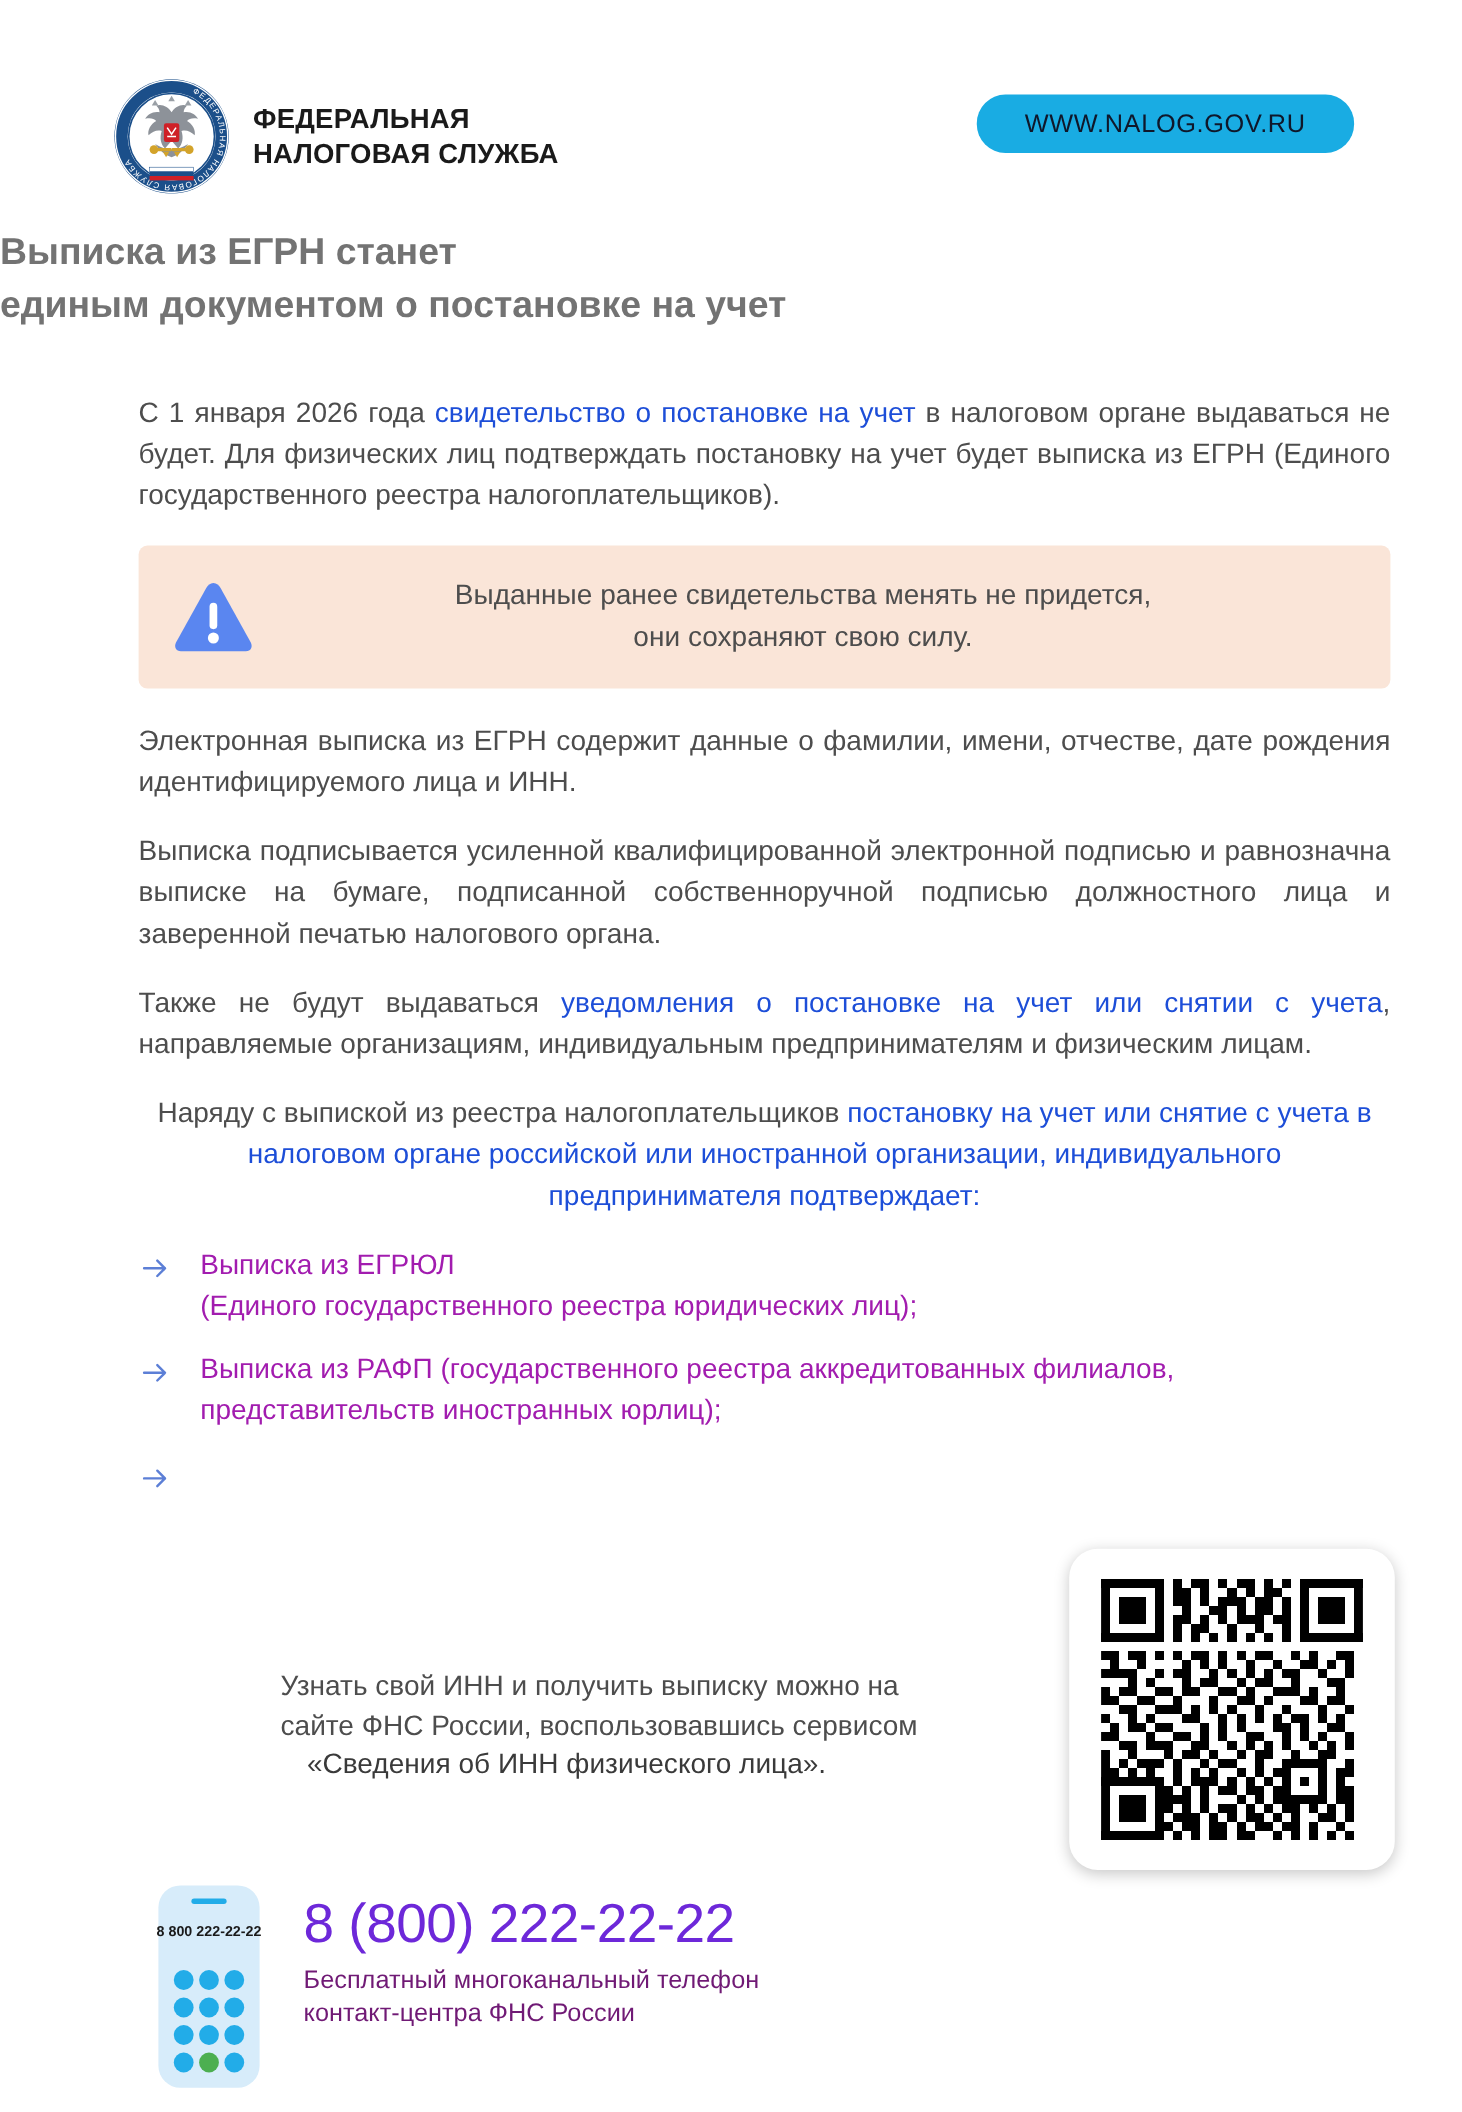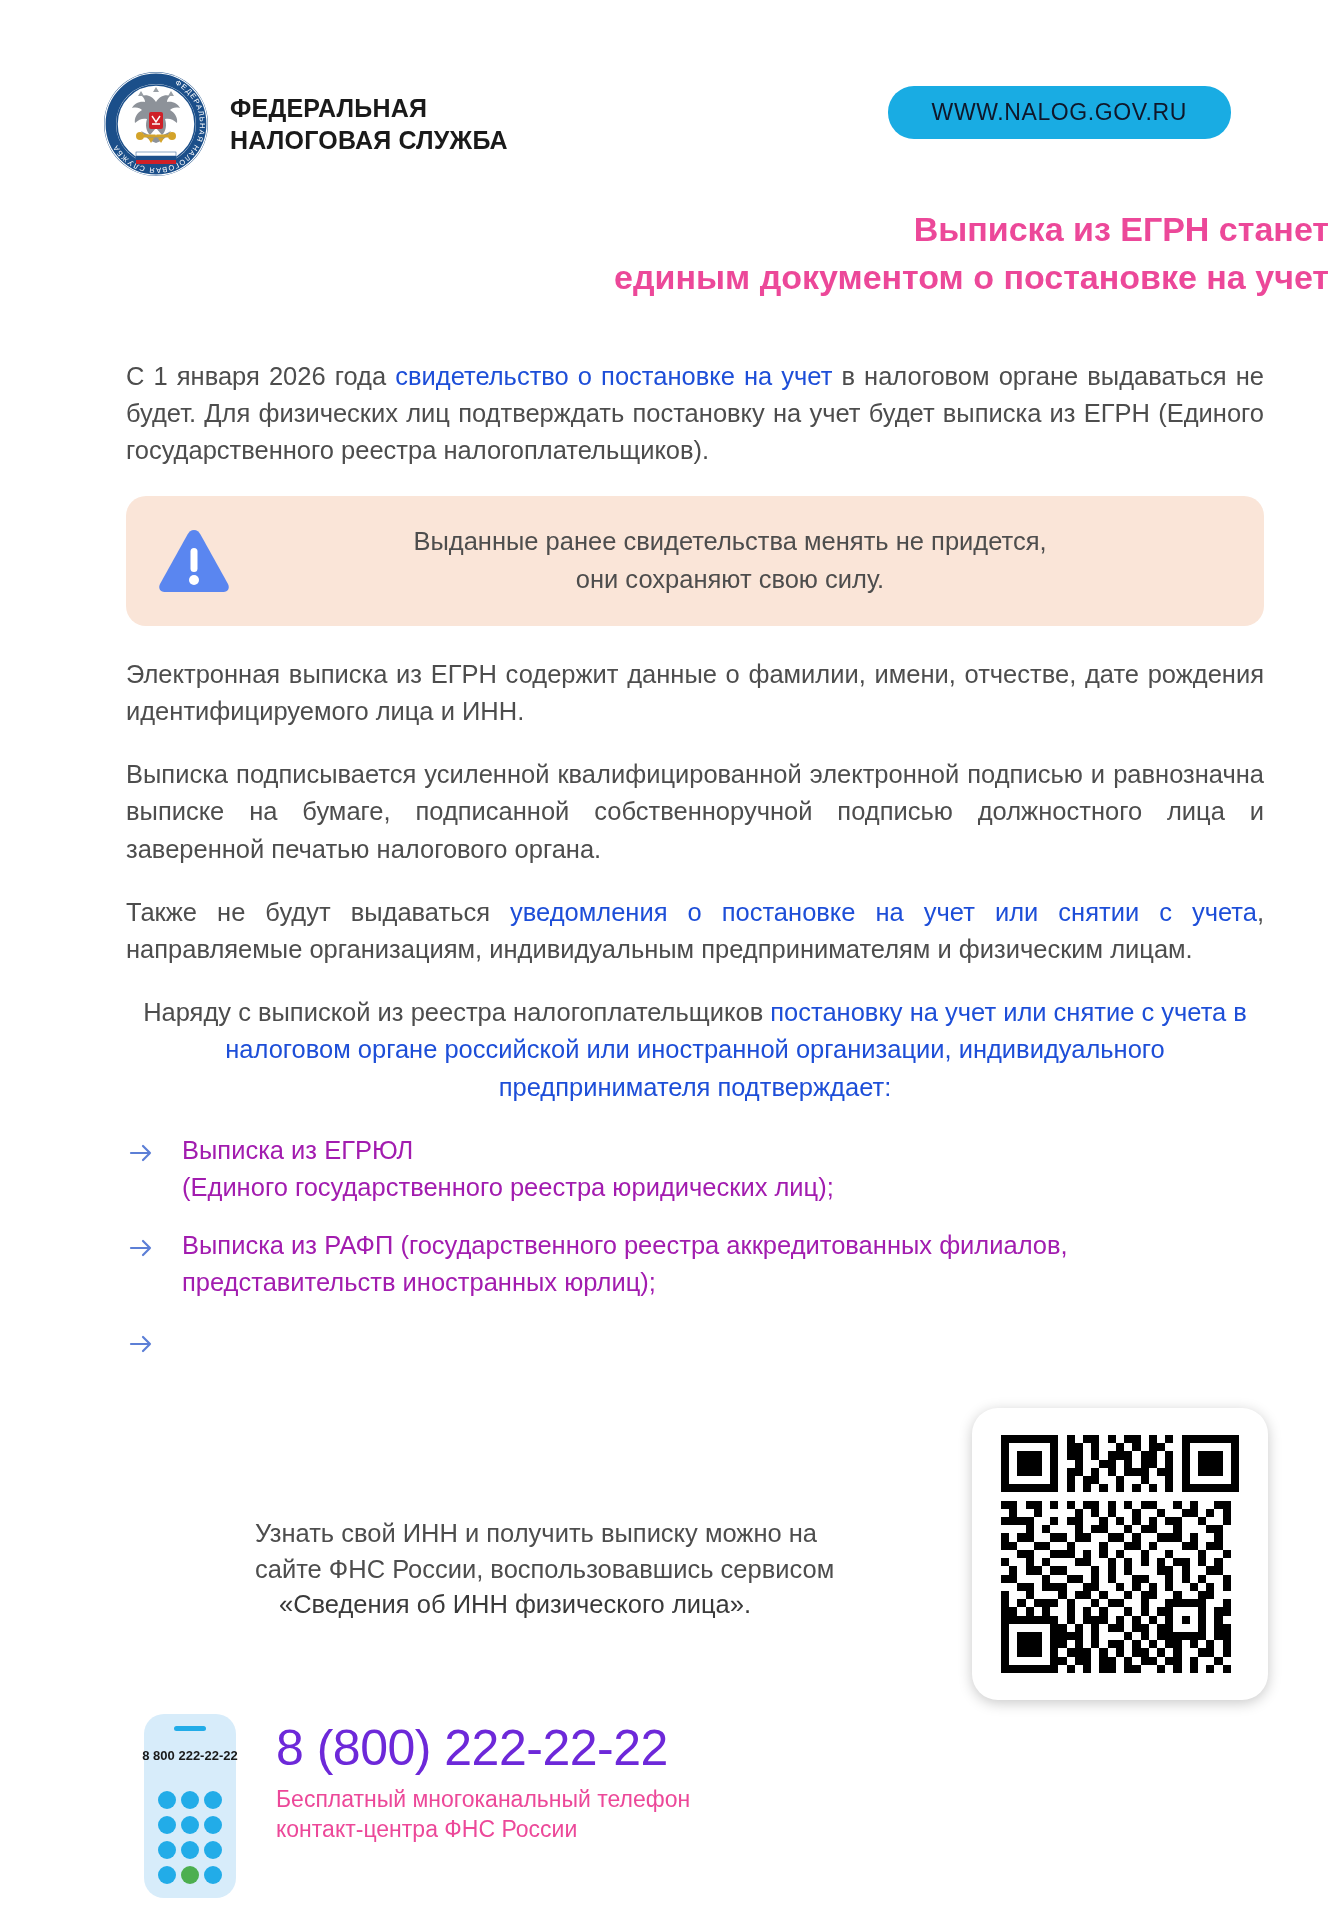--- a/index.html
+++ b/index.html
@@ -58,25 +58,25 @@
     letter-spacing: 0.6px;
     white-space: nowrap;
   }
 
   
   .title {
     position: absolute;
     top: 205px;
     left: 0;
     width: 1329px;
-    text-align: right;
+    text-align: left;
     font-size: 34px;
     font-weight: bold;
     line-height: 1.42;
-    color: #ec4899;
+    color: #737373;
   }
 
   
   .content {
     position: absolute;
     top: 358px;
     left: 126px;
     width: 1138px;
   }
   p.para {
@@ -85,21 +85,21 @@
     line-height: 1.46;
     text-align: justify;
     color: #4d4d4d;
   }
   p.para.last-left { text-align: center; }
   p.para b { color: #1d4ed8; font-weight: normal; }
 
   
   .callout {
     background: #fae5d8;
-    border-radius: 20px;
+    border-radius: 8px;
     padding: 26px 30px;
     margin: 6px 0 30px 0;
     display: flex;
     align-items: center;
     gap: 34px;
     min-height: 78px;
   }
   .warn-icon {
     flex: none;
     width: 76px;
@@ -181,21 +181,21 @@
     font-size: 50px;
     font-weight: normal;
     color: #6d28d9;
     letter-spacing: -0.5px;
     line-height: 1.12;
     white-space: nowrap;
   }
   .phone-caption {
     font-size: 23px;
     line-height: 1.32;
-    color: #ec4899;
+    color: #701a75;
     margin-top: 8px;
   }
 </style>
 </head>
 <body>
 
 <div class="header">
 
   <div class="logo-block">
     <div class="emblem">

